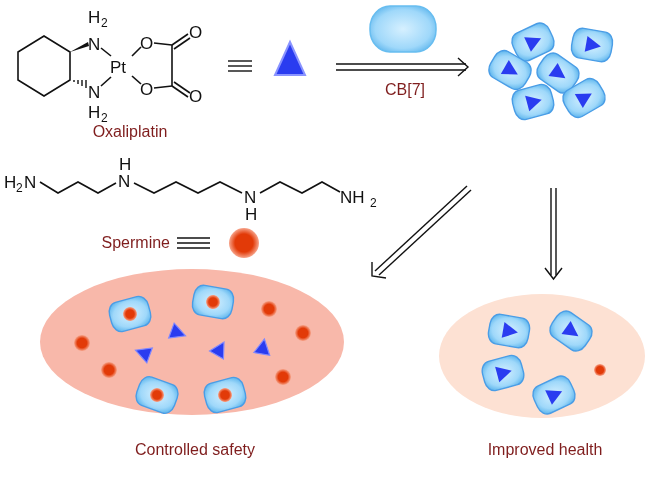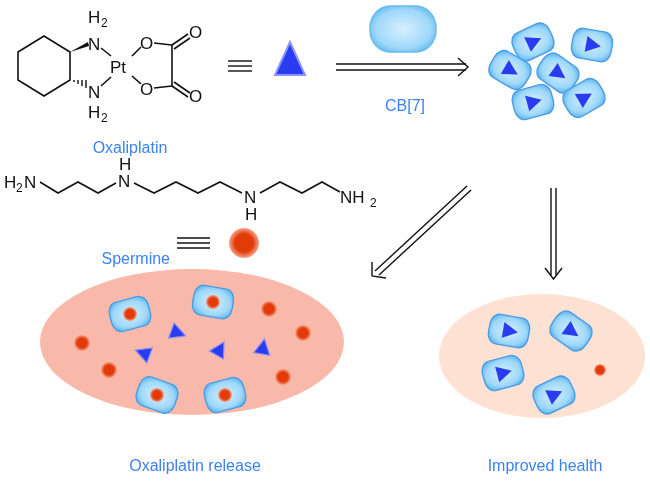--- a/index.html
+++ b/index.html
@@ -1,18 +1,18 @@
 <!DOCTYPE html>
 <html><head>
 <meta charset="utf-8">
 <style>
   html,body{margin:0;padding:0;background:#fff;}
   body{width:650px;height:488px;overflow:hidden;position:relative;font-family:"Liberation Sans",sans-serif;}
   svg{position:absolute;left:0;top:0;}
-  .lbl{position:absolute;color:#3b82f6;font-size:16px;text-align:center;line-height:19px;white-space:nowrap;margin-top:16px;}
+  .lbl{position:absolute;color:#7f1d1d;font-size:16px;text-align:center;line-height:19px;white-space:nowrap;}
   .chem{font-family:"Liberation Sans",sans-serif;font-size:17px;fill:#111;}
   .sub{font-size:12px;}
   .bond{stroke:#111;stroke-width:1.6;fill:none;}
 </style>
 </head>
 <body>
 
 <svg width="650" height="488" viewBox="0 0 650 488">
   <defs>
     <radialGradient id="cbGrad" cx="50%" cy="50%" r="60%">
@@ -191,17 +191,17 @@
         <polygon points="-6,-8 -6,8 9,0" fill="#2a3cf0"></polygon>
       </g>
       <circle cx="600" cy="370" r="6" fill="url(#redGrad)"></circle>
     </g>
 </svg>
 
 <div class="lbl" style="left:70px;top:122px;width:120px;">Oxaliplatin</div>
 <div class="lbl" style="left:370px;top:80px;width:70px;">CB[7]</div>
 <div class="lbl" style="left:90px;top:233px;width:80px;text-align:right;">Spermine</div>
 <div class="lbl" style="left:100px;top:440px;width:190px;">
-  <div>Oxaliplatin release</div>
+  <div>Controlled safety</div>
 </div>
 <div class="lbl" style="left:455px;top:440px;width:180px;">
   <div>Improved health</div>
 </div>
 
 </body></html>

